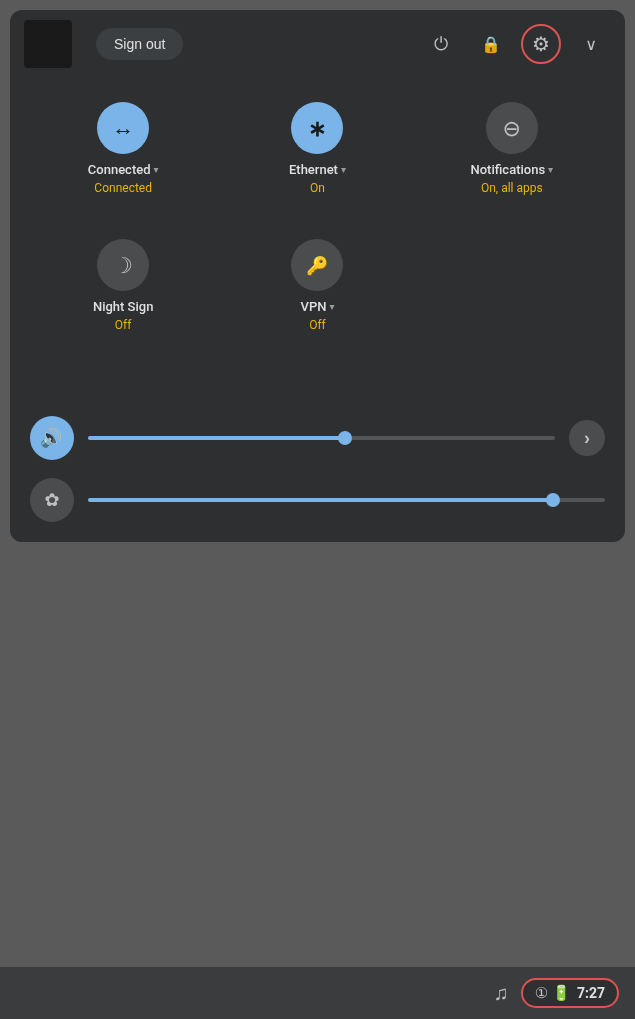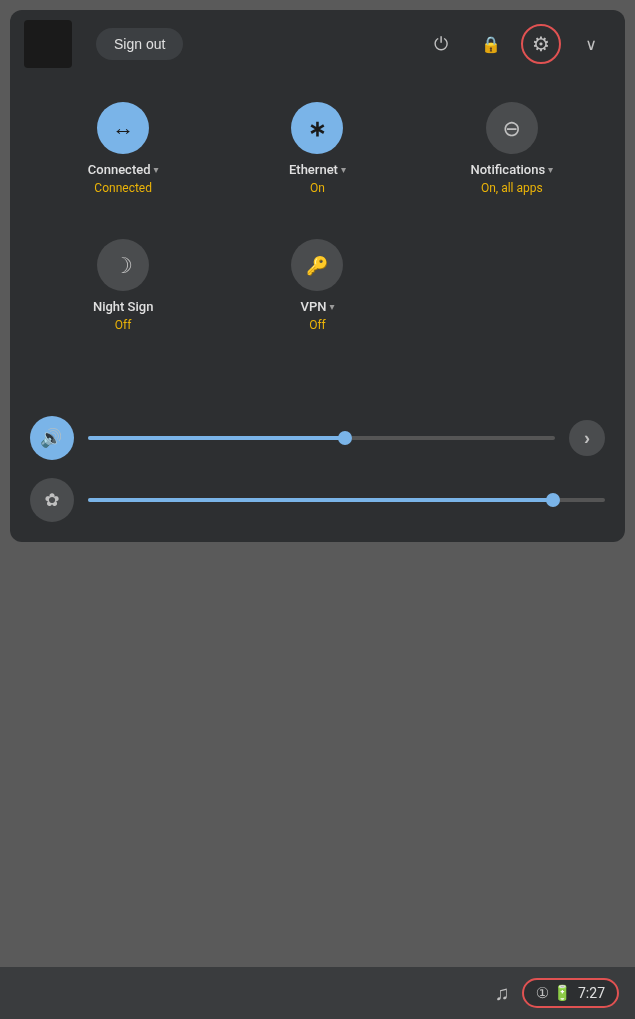--- a/index.html
+++ b/index.html
@@ -274,21 +274,21 @@
       display: flex;
       align-items: center;
       gap: 4px;
       font-size: 14px;
       color: #c0c0c0;
     }
 
     .taskbar-time {
       font-size: 14px;
       color: #e0e0e0;
-      font-weight: 400;
+      font-weight: 700;
     }
     .icon-power::before { content: '⏻'; font-size: 18px; }
     .icon-gear::before { content: '⚙'; font-size: 20px; }
   </style>
 </head>
 <body>
 
 <div class="panel-wrapper">
 
   <div class="quick-settings-panel">

